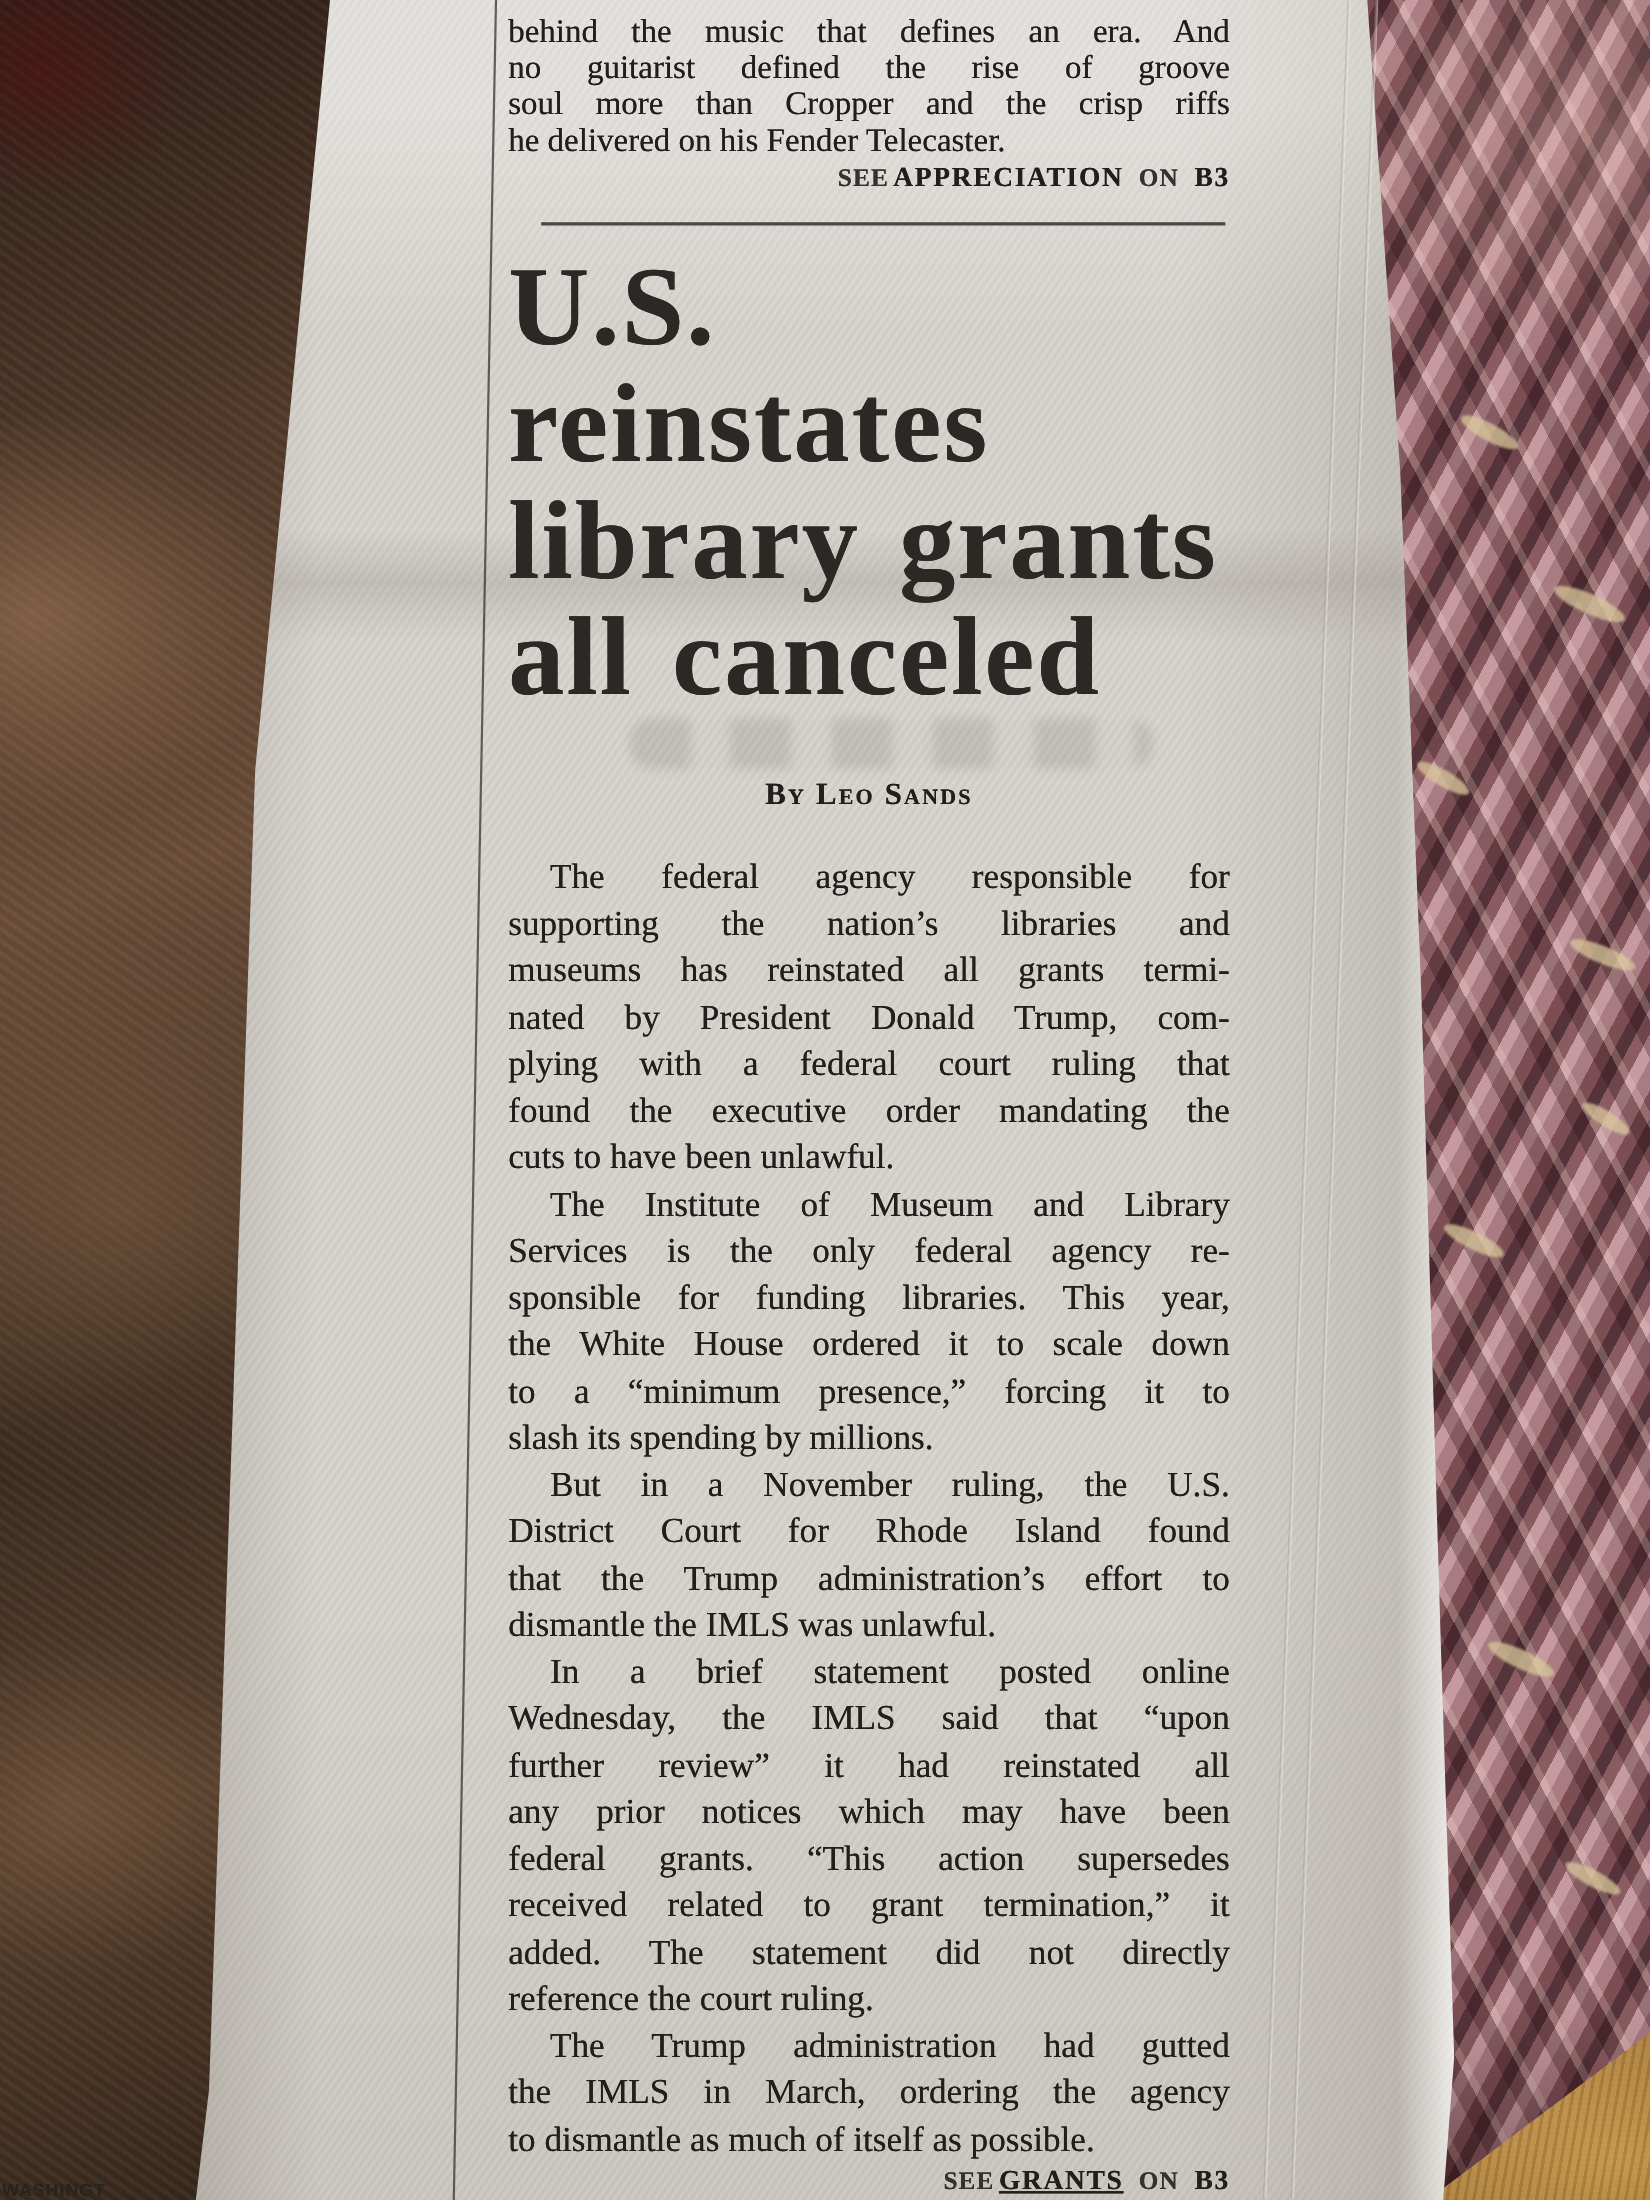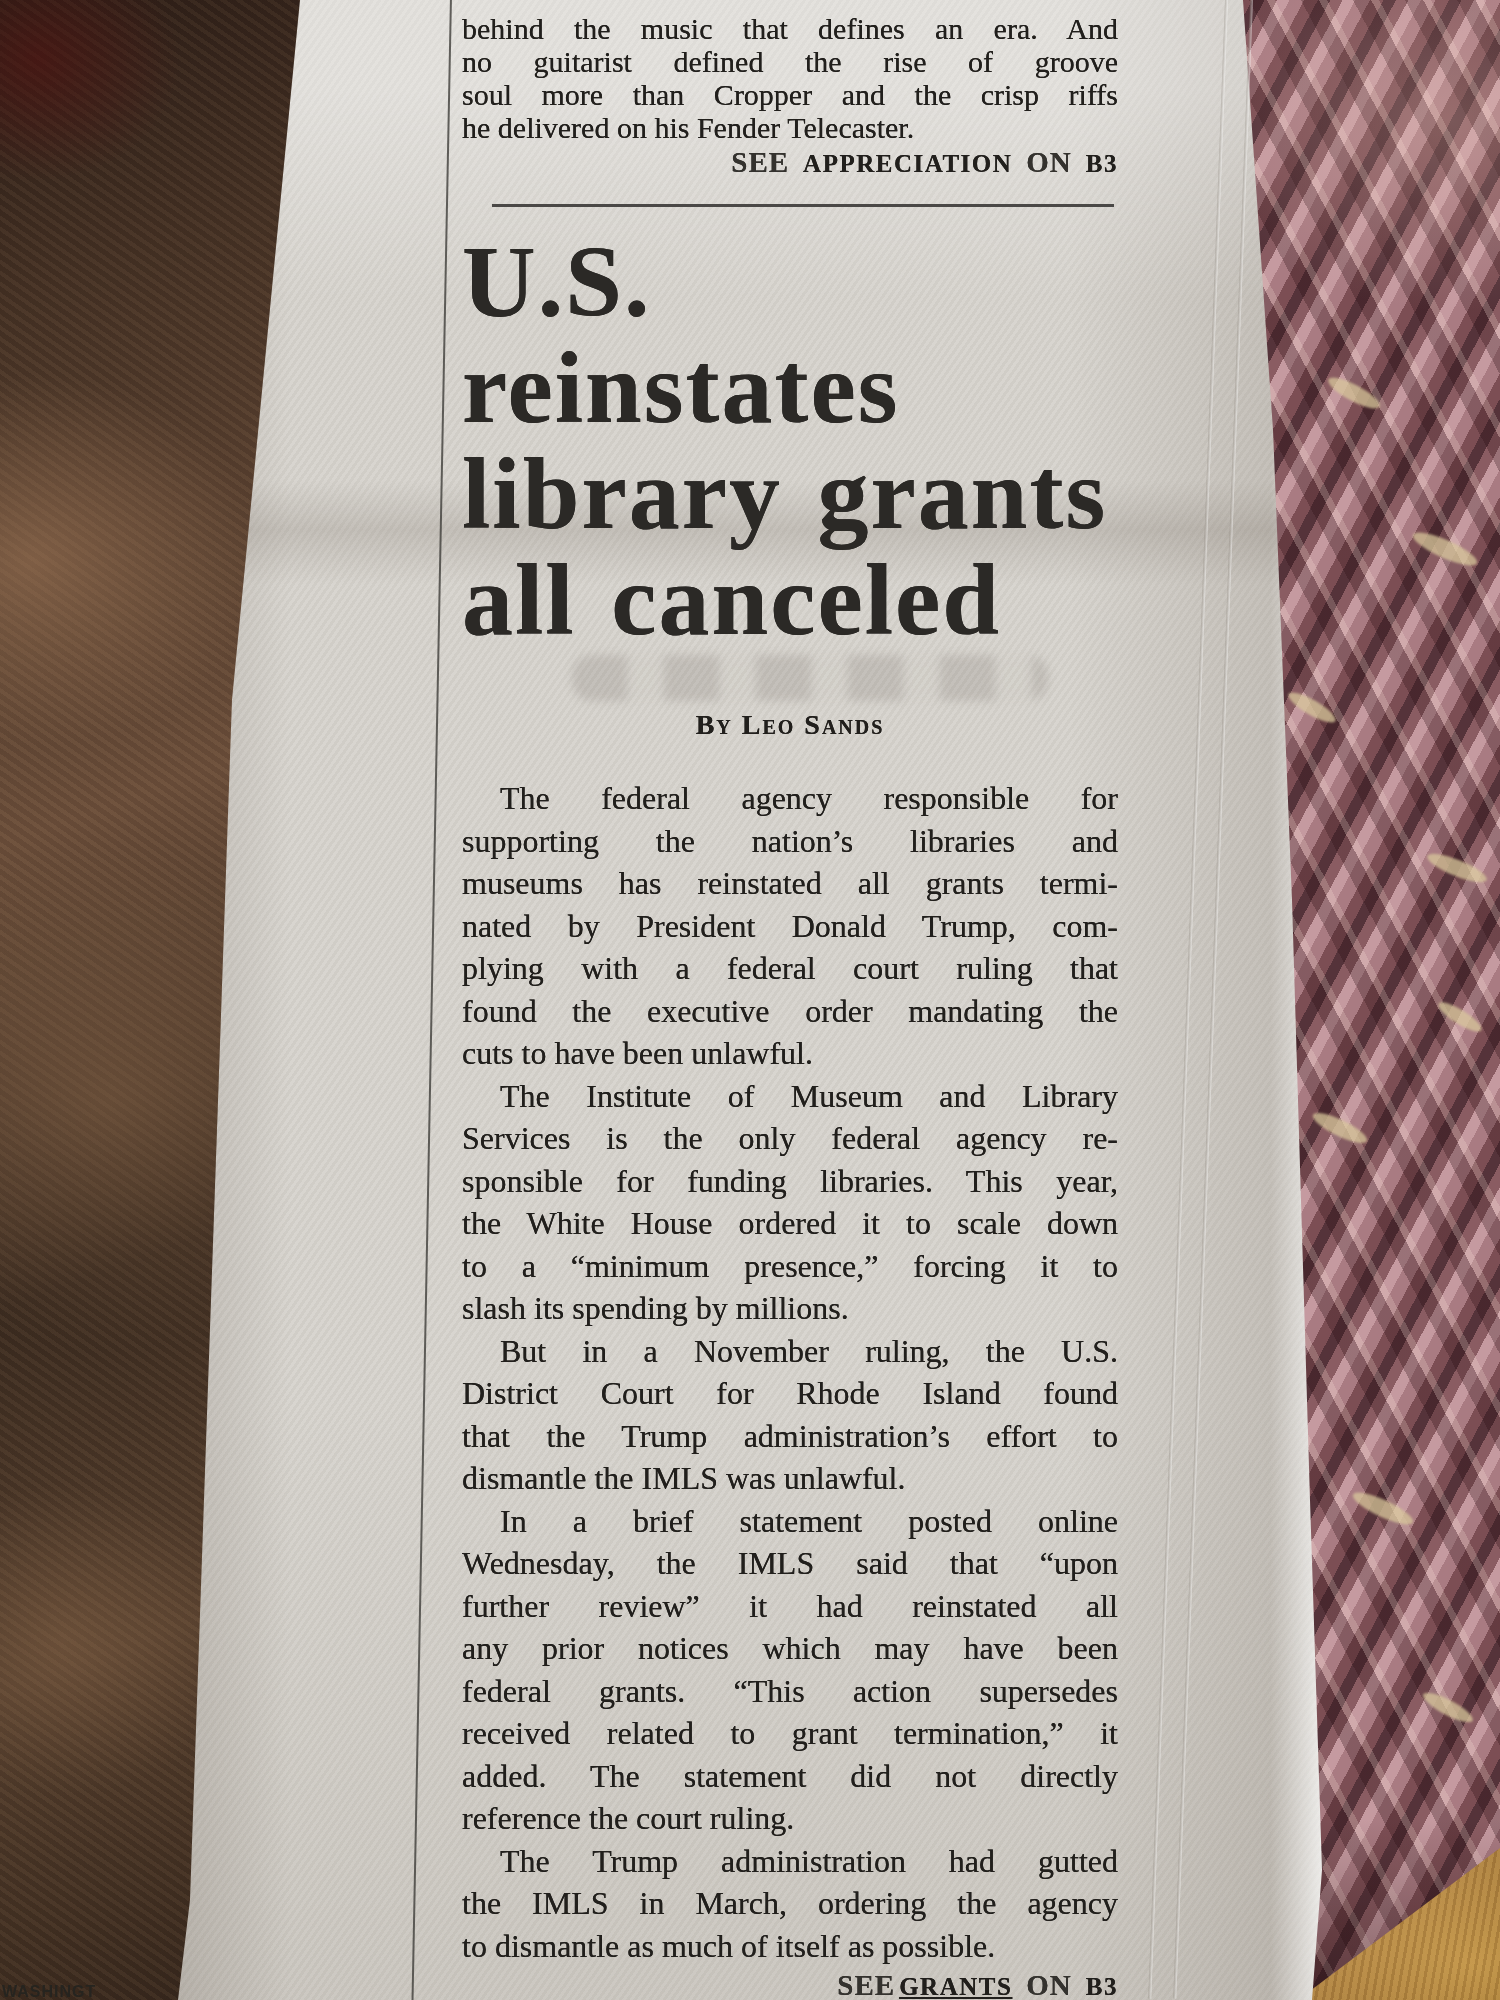--- a/index.html
+++ b/index.html
@@ -63,21 +63,21 @@
     background:#3f3d3a;opacity:.8;transform:rotate(1.1deg);transform-origin:top left;}
 
   
   .article{position:absolute;left:462px;top:0;width:656px;z-index:6;color:var(--ink,#211f1c);}
   .article *{text-shadow:0 0 .5px currentColor;}
   .bline{text-align:justify;text-align-last:justify;}
   .bline.last{text-align-last:left;}
   .bline.indent{text-indent:38px;}
   .continuation{padding-top:12px;font-size:30px;line-height:33px;}
   .jumpline{margin-top:5px;text-align:right;line-height:26px;white-space:nowrap;}
-  .jumpline .see{font-size:29px;letter-spacing:1px;font-weight:bold;color:#34322e;}
+  .jumpline .see{font-size:23px;letter-spacing:1px;font-weight:bold;color:#34322e;}
   .jumpline .slug{font-size:25px;font-weight:bold;letter-spacing:1.5px;}
   .rule{border:0;border-top:3px solid var(--rule,#4a4846);margin:0;}
   .rule-top{margin-top:24px;margin-left:30px;width:622px;}
   .headline{margin-top:22px;font-size:102px;line-height:106px;font-weight:bold;
             letter-spacing:2px;word-spacing:8px;color:#2b2926;}
   .ghost{height:46px;margin:2px 70px 0 110px;border-radius:20px;filter:blur(5px);opacity:.55;
     background:repeating-linear-gradient(90deg, rgba(95,85,78,0.30) 0 55px, rgba(95,85,78,0.04) 55px 92px);}
   .byline{margin-top:8px;text-align:center;font-weight:bold;font-variant:small-caps;
           font-size:28px;letter-spacing:2px;}
   .story-body{margin-top:36px;font-size:32px;line-height:42.5px;}
@@ -113,21 +113,21 @@
 
     <div class="continuation">
         <div class="bline">behind the music that defines an era. And</div>
         <div class="bline">no guitarist defined the rise of groove</div>
         <div class="bline">soul more than Cropper and the crisp riffs</div>
         <div class="bline last">he delivered on his Fender Telecaster.</div>
       </div>
 
     <div class="jumpline">
       <span class="see" style="margin-left: 10px;">SEE</span>
-      <span class="slug" style="margin-left: 10px;">APPRECIATION</span>
+      <span class="slug" style="">APPRECIATION</span>
       <span class="see" style="margin-left: 10px;">ON</span>
       <span class="slug" style="margin-left: 10px;">B3</span>
     </div>
 
     <hr class="rule rule-top">
 
     <div class="headline">
       <div>U.S. reinstates</div>
       <div>library grants</div>
       <div>all canceled</div>

